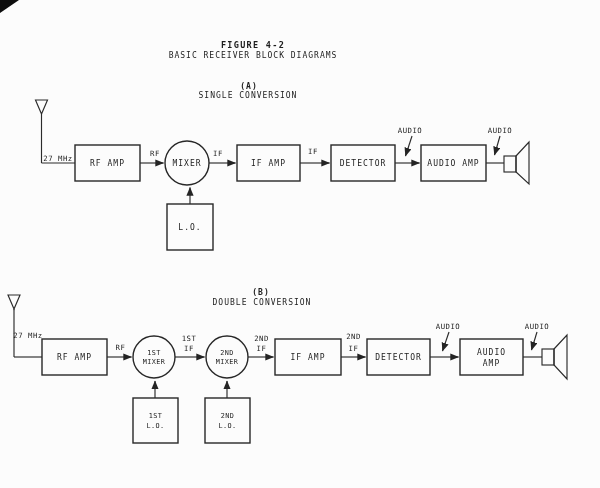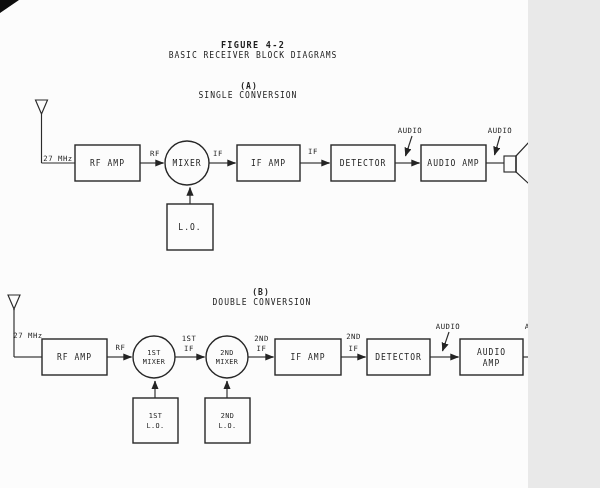--- a/index.html
+++ b/index.html
@@ -1,17 +1,17 @@
 <!DOCTYPE html>
 <html><head>
 <meta charset="utf-8">
 <style>
   html,body{margin:0;padding:0;background:#e9e9e9;}
   .page{
-    position:relative;width:528px;height:488px;background:#fcfcfc;
+    position:relative;width:600px;height:488px;background:#fcfcfc;
     overflow:hidden;font-family:"DejaVu Sans Mono","Liberation Mono",monospace;
   }
   svg text{
     font-family:"DejaVu Sans Mono","Liberation Mono",monospace;
     fill:#1c1c1c;
   }
   .block-label{font-size:8px;letter-spacing:1px;text-anchor:middle;}
   .wire-label{font-size:7.3px;letter-spacing:0.5px;text-anchor:middle;}
   .small-label{font-size:6.8px;letter-spacing:0.4px;text-anchor:middle;}
   .fig-title{font-size:8.5px;font-weight:bold;letter-spacing:1.3px;text-anchor:middle;}

